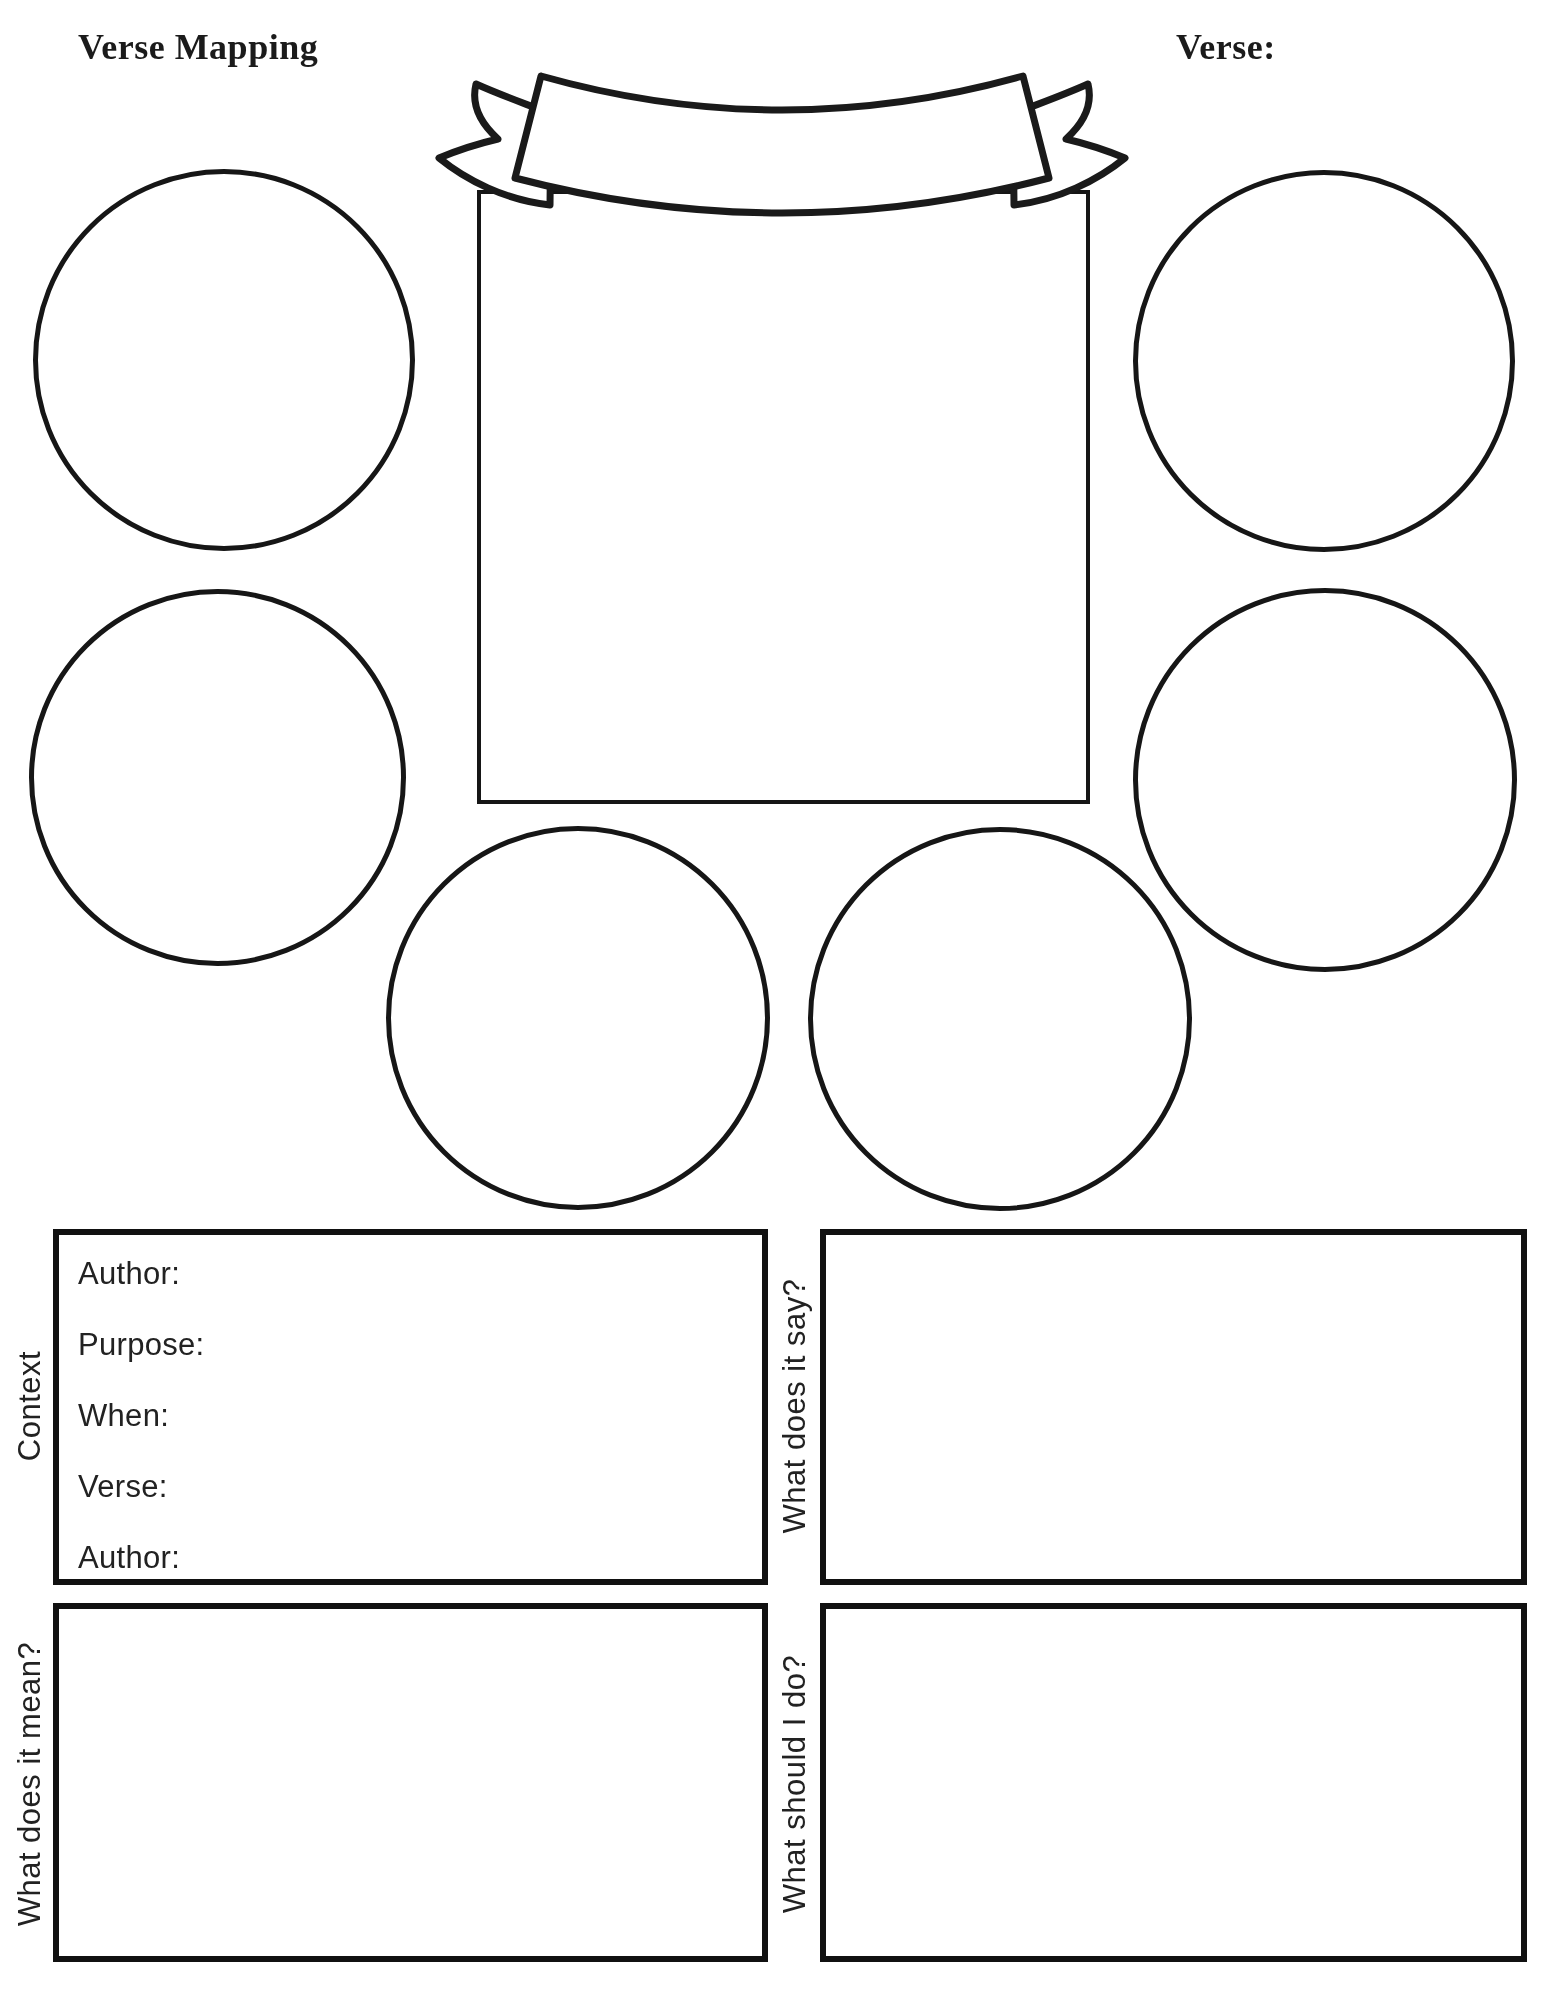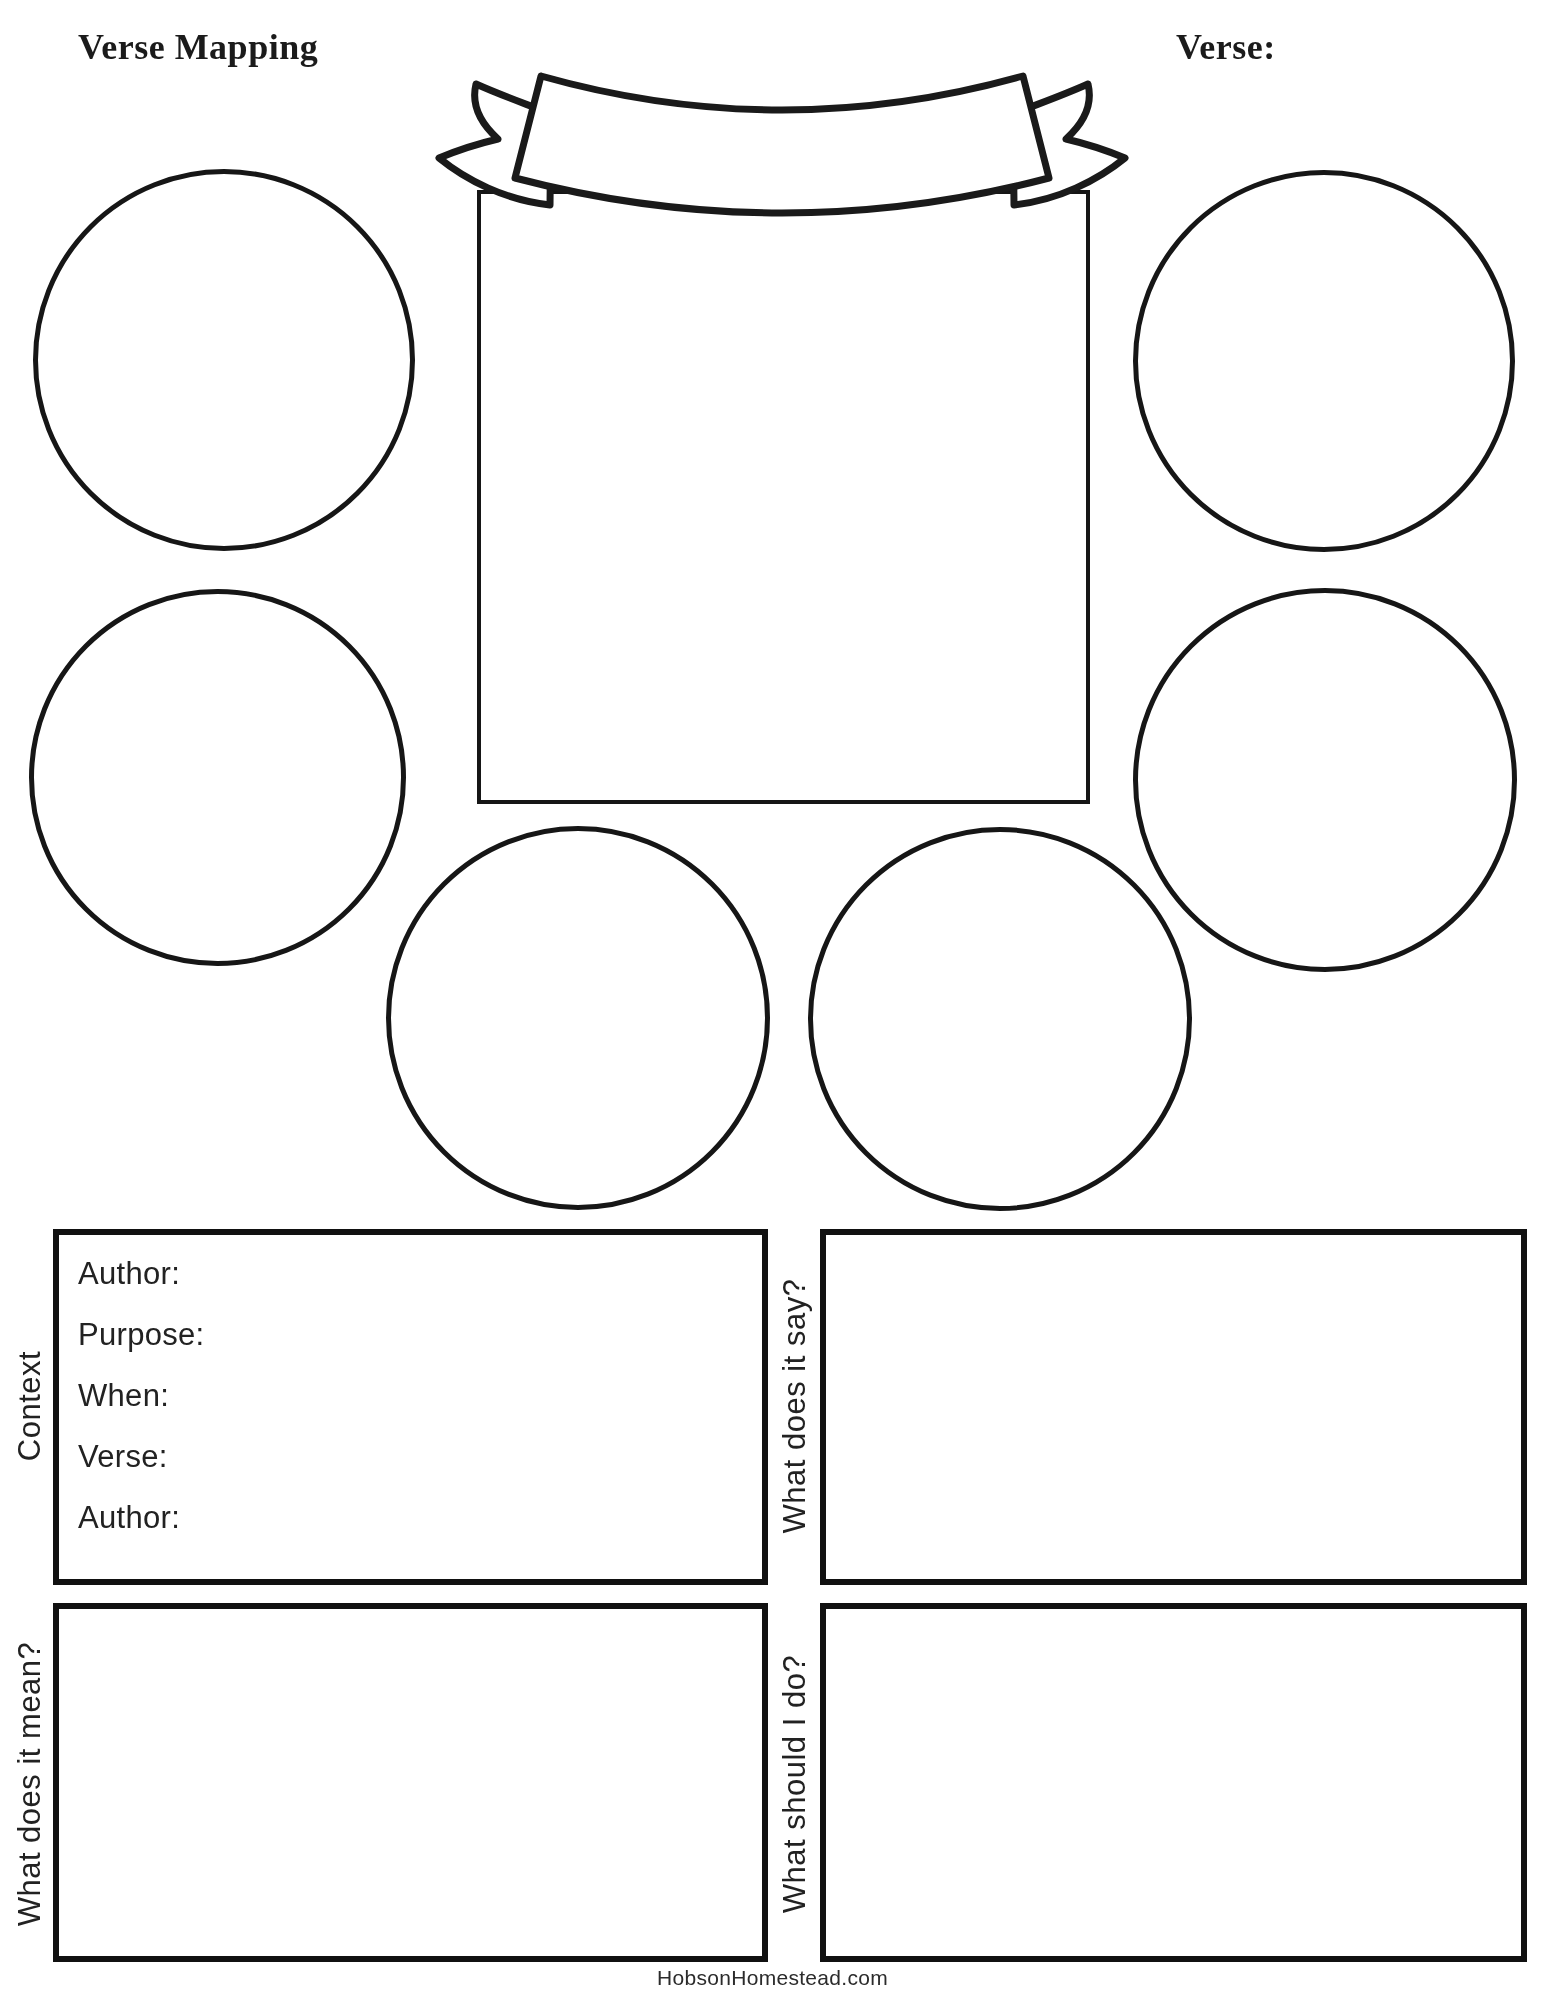--- a/index.html
+++ b/index.html
@@ -22,21 +22,21 @@
   .center-box{
     position:absolute;left:477px;top:190px;width:613px;height:614px;
     border:4px solid #161616;background:#ffffff;box-sizing:border-box;
   }
   .banner-svg{position:absolute;left:420px;top:48px;width:726px;height:172px;}
   .big-box{
     position:absolute;border:6px solid #111111;background:#ffffff;box-sizing:border-box;
   }
   .ctx-fields{
     position:absolute;left:78px;top:1258px;
-    display:flex;flex-direction:column;gap:30px;
+    display:flex;flex-direction:column;gap:40px;
     font-size:31px;line-height:31px;color:#222222;letter-spacing:.3px;
   }
   .rot-label{
     position:absolute;width:400px;height:40px;
     display:flex;align-items:center;justify-content:center;
     transform:rotate(-90deg);
     font-size:31px;color:#222222;letter-spacing:.5px;white-space:nowrap;
   }
   .footer{
     position:absolute;left:0;top:1966px;width:1545px;
@@ -96,15 +96,14 @@
 
   <div class="big-box" style="left:820px;top:1229px;width:707px;height:356px;"></div>
   <div class="rot-label" style="left:595px;top:1386px;">What does it say?</div>
 
   <div class="big-box" style="left:53px;top:1603px;width:715px;height:359px;"></div>
   <div class="rot-label" style="left:-170px;top:1764px;">What does it mean?</div>
 
   <div class="big-box" style="left:820px;top:1603px;width:707px;height:359px;"></div>
   <div class="rot-label" style="left:595px;top:1764px;">What should I do?</div>
 
-  <div class="footer">HobsonHomestead.com</div>
 
 </div>
 
 </body></html>

